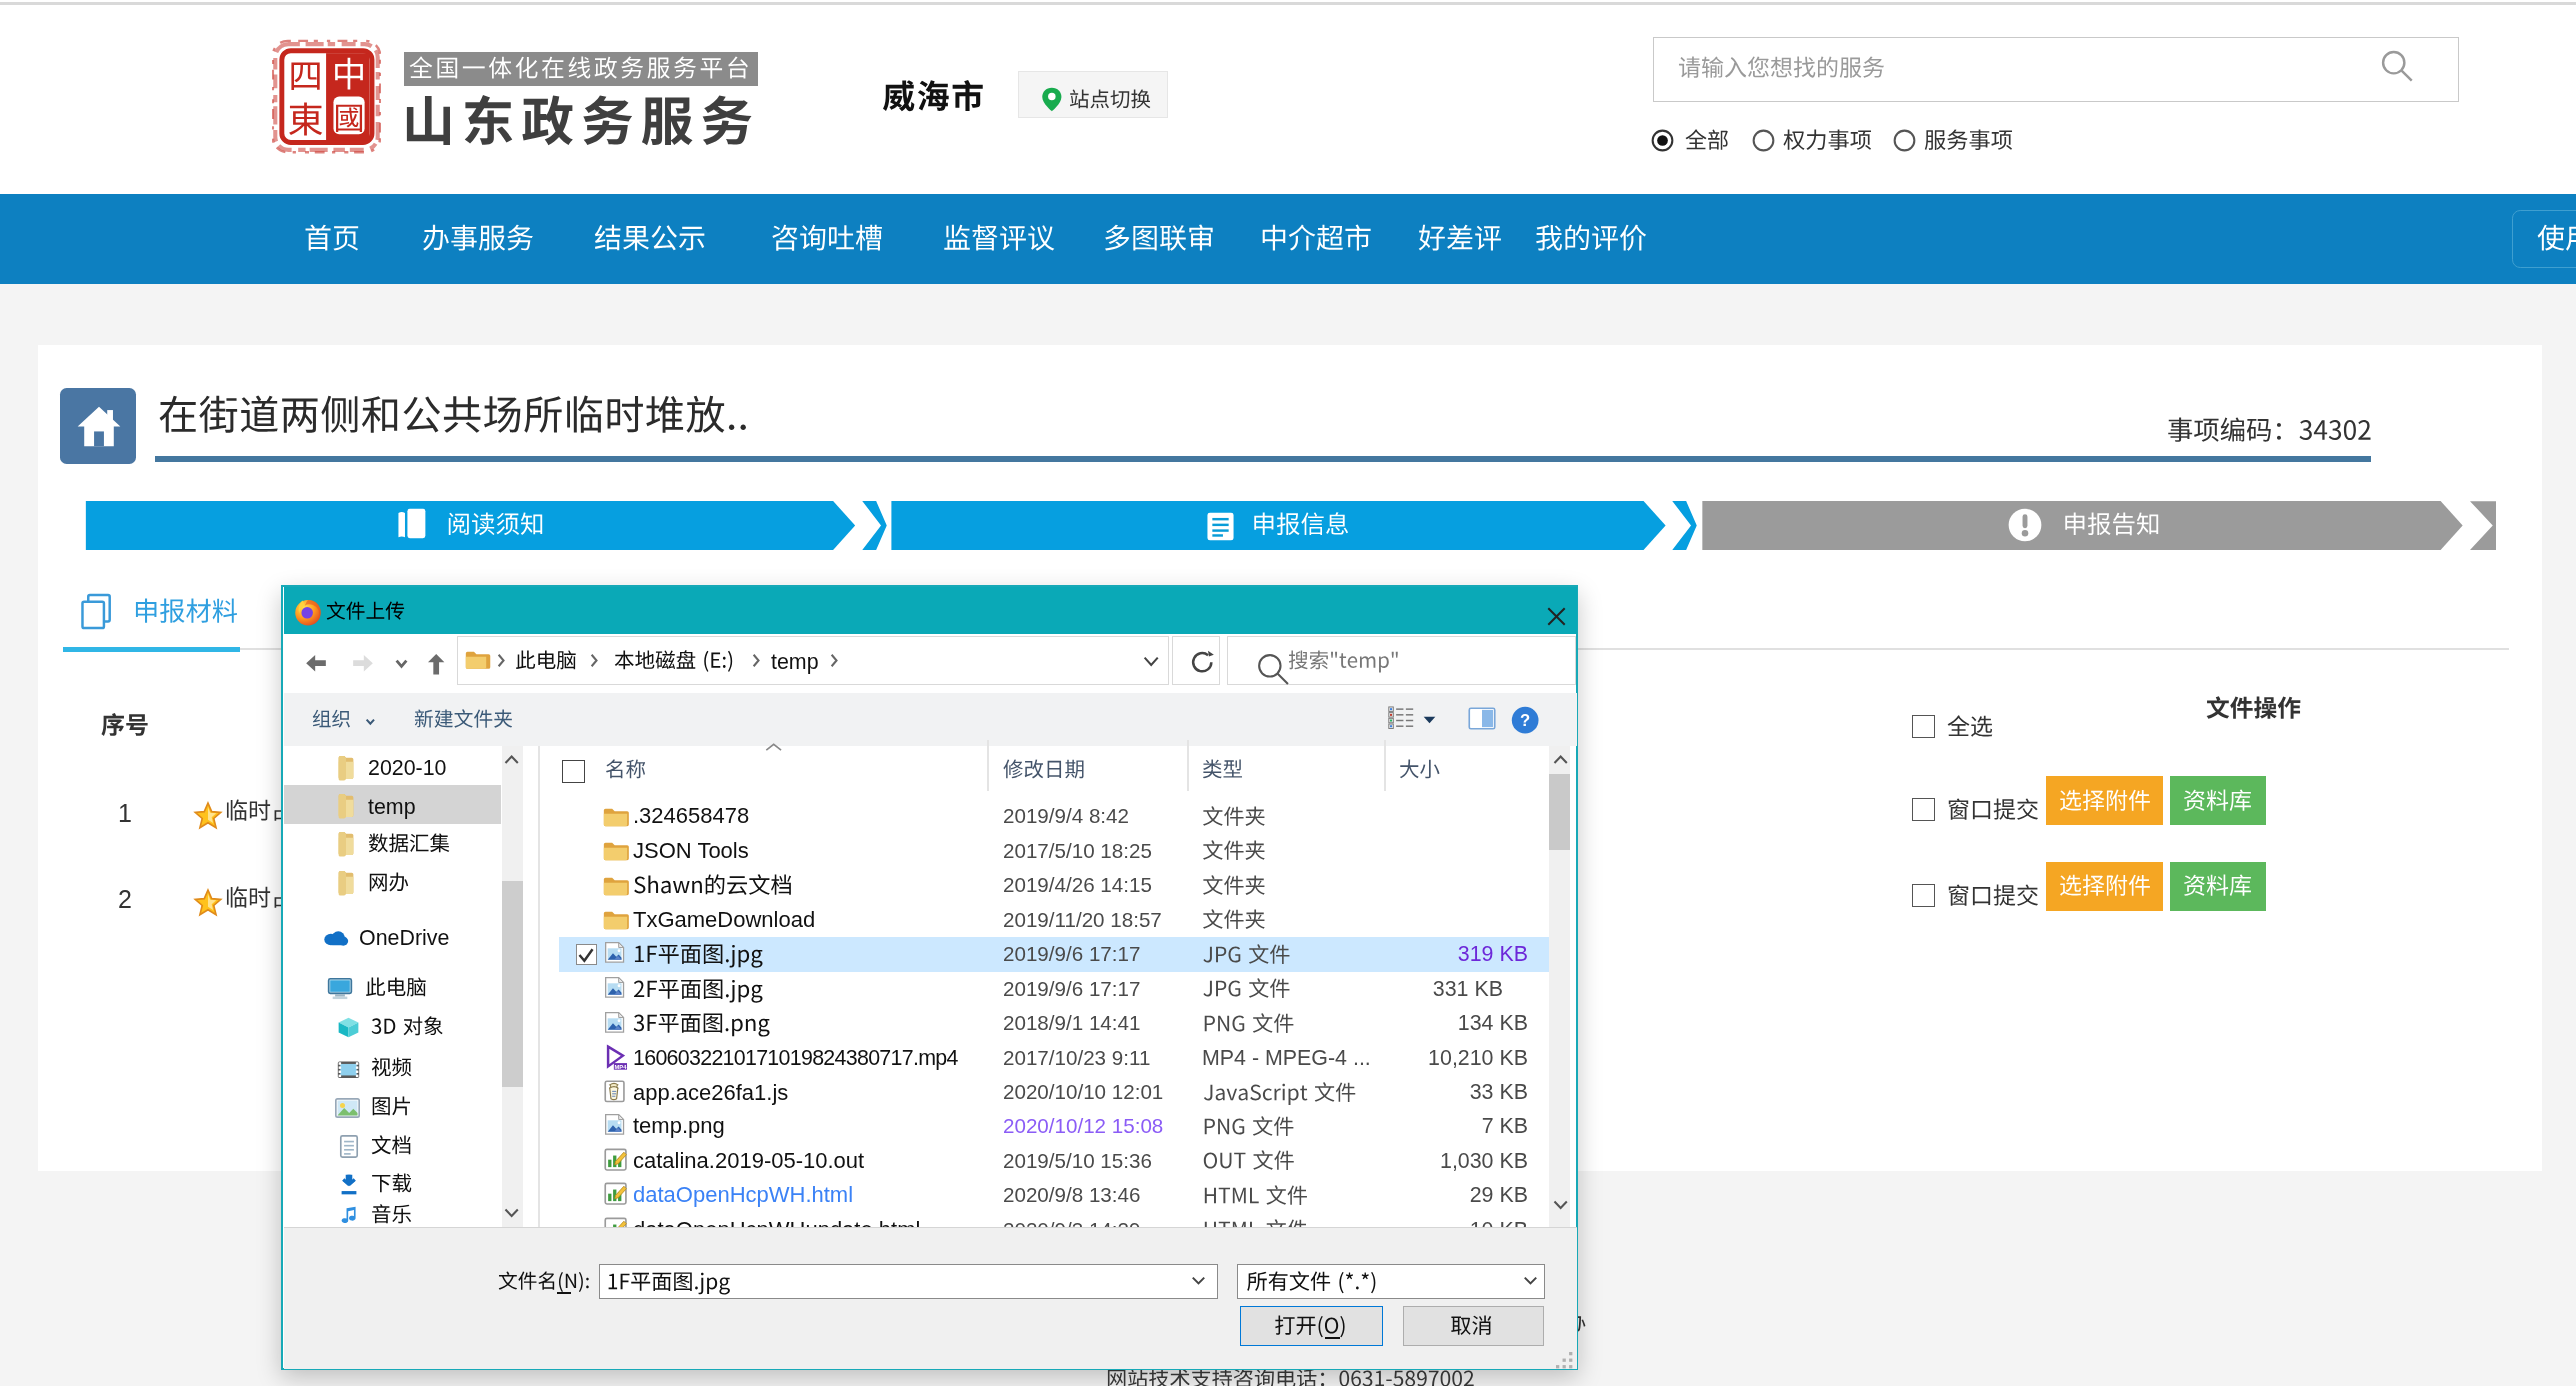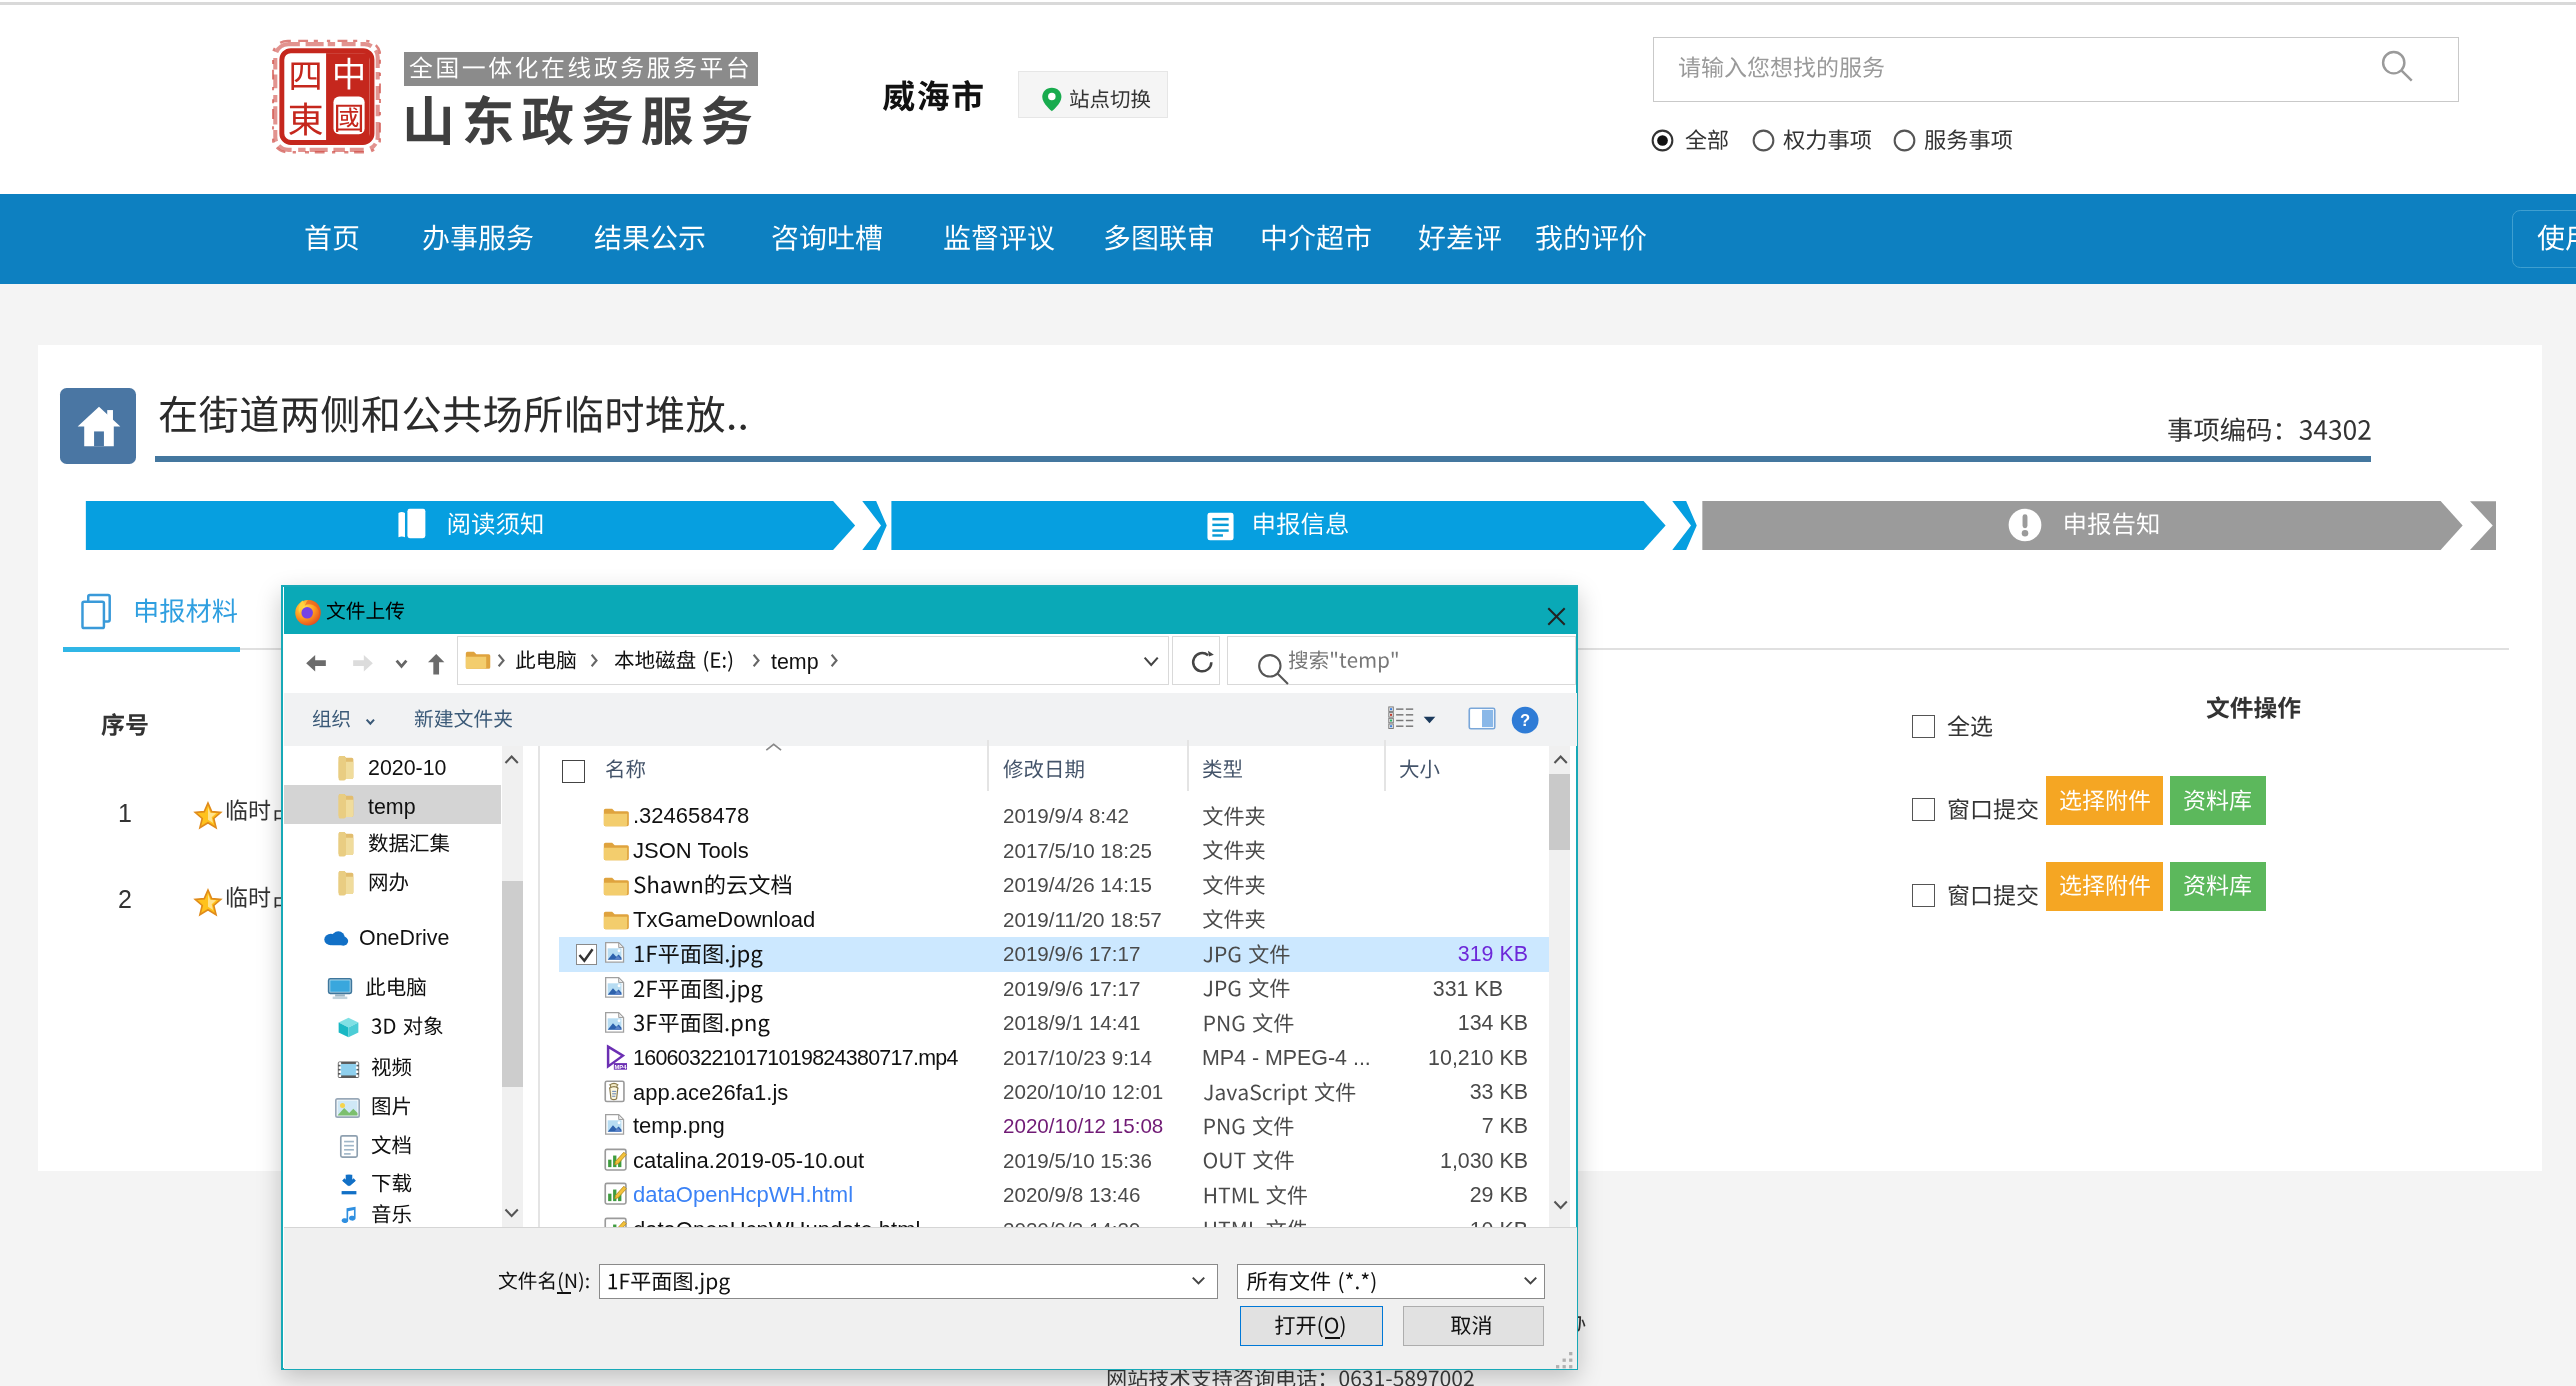--- a/index.html
+++ b/index.html
@@ -1153,21 +1153,21 @@
         <use href="#g6e" x="3345"></use>
       </g>
     </svg>
     <div style="position:absolute;left:1528px;top:1011px;font-family:'Liberation Sans',sans-serif;font-size:21.4px;color:#4a4a4a;font-weight:normal;white-space:nowrap;line-height:1.2;transform:translateX(-100%);">134 KB</div>
     <svg style="position:absolute;left:603px;top:1045px;overflow:visible" width="25" height="25.5" viewBox="0 0 30 31">
       <path d="M6 2 L24 13 L6 26 Z" fill="#fff" stroke="#6b2fb3" stroke-width="3"></path>
       <rect x="13" y="22" width="16" height="8" fill="#6b2fb3"></rect>
       <text x="21" y="29" font-family="Liberation Sans" font-size="7" fill="#fff" text-anchor="middle" font-weight="bold">MP4</text>
     </svg>
     <div style="position:absolute;left:633px;top:1046px;font-family:'Liberation Sans',sans-serif;font-size:21.4px;letter-spacing:-0.7px;color:#111;white-space:nowrap;line-height:1.2">1606032210171019824380717.mp4</div>
-    <div style="position:absolute;left:1003px;top:1046px;font-family:'Liberation Sans',sans-serif;font-size:20.6px;color:#4a4a4a;font-weight:normal;white-space:nowrap;line-height:1.2;">2017/10/23 9:14</div>
+    <div style="position:absolute;left:1003px;top:1046px;font-family:'Liberation Sans',sans-serif;font-size:20.6px;color:#4a4a4a;font-weight:normal;white-space:nowrap;line-height:1.2;">2017/10/23 9:11</div>
     <div style="position:absolute;left:1202px;top:1046px;font-family:'Liberation Sans',sans-serif;font-size:21.4px;color:#4a4a4a;font-weight:normal;white-space:nowrap;line-height:1.2;">MP4 - MPEG-4 ...</div>
     <div style="position:absolute;left:1528px;top:1046px;font-family:'Liberation Sans',sans-serif;font-size:21.4px;color:#4a4a4a;font-weight:normal;white-space:nowrap;line-height:1.2;transform:translateX(-100%);">10,210 KB</div>
     <svg style="position:absolute;left:604px;top:1080px;overflow:visible" width="22" height="26" viewBox="0 0 27 32">
       <rect x="1.5" y="1.5" width="23" height="25" rx="2" fill="#fff" stroke="#9b9b9b" stroke-width="2"></rect>
       <path d="M7 6 q5.5 -3.5 10 0 q-2.5 2 0 4 q-5.5 3.5 -10 0 q2.5 -2 0 -4 Z" fill="#f4ecc8" stroke="#8a7a4a" stroke-width="1.4"></path>
       <path d="M7 10 q5.5 -3.5 10 0 l-1.5 13 q-3.5 2.5 -7 0 Z" fill="#fbf6dd" stroke="#8a7a4a" stroke-width="1.4"></path>
       <g stroke="#6a88b8" stroke-width="1.3">
         <line x1="10" y1="14" x2="15" y2="14"></line>
         <line x1="10" y1="17" x2="15" y2="17"></line>
         <line x1="10" y1="20" x2="14" y2="20"></line>
@@ -1194,21 +1194,21 @@
     <div style="position:absolute;left:1528px;top:1080px;font-family:'Liberation Sans',sans-serif;font-size:21.4px;color:#4a4a4a;font-weight:normal;white-space:nowrap;line-height:1.2;transform:translateX(-100%);">33 KB</div>
     <svg style="position:absolute;left:604px;top:1113px;overflow:visible" width="22" height="26" viewBox="0 0 27 32">
       <path d="M2 2 H18 L24 8 V26 H2 Z" fill="#fff" stroke="#a0a0a0" stroke-width="1.6"></path>
       <path d="M18 2 L24 8 H18 Z" fill="#e8e8e8" stroke="#a0a0a0" stroke-width="1.2"></path>
       <rect x="4.5" y="9" width="17" height="14" fill="#b7dcf2"></rect>
       <circle cx="18.5" cy="12" r="1.8" fill="#fff"></circle>
       <path d="M4.5 23 L11 15 L15 19.5 L18 16.5 L21.5 20.5 V23 Z" fill="#2e62ad"></path>
       <path d="M12.5 23 L17 18 L21.5 23 Z" fill="#5b82c8"></path>
     </svg>
     <div style="position:absolute;left:633px;top:1113px;font-family:'Liberation Sans',sans-serif;font-size:22px;color:#111;font-weight:normal;white-space:nowrap;line-height:1.2;">temp.png</div>
-    <div style="position:absolute;left:1003px;top:1114px;font-family:'Liberation Sans',sans-serif;font-size:20.6px;color:#701a75;font-weight:normal;white-space:nowrap;line-height:1.2;">2020/10/12 15:08</div>
+    <div style="position:absolute;left:1003px;top:1114px;font-family:'Liberation Sans',sans-serif;font-size:20.6px;color:#8b5cf6;font-weight:normal;white-space:nowrap;line-height:1.2;">2020/10/12 15:08</div>
     <svg style="position:absolute;left:1202px;top:1116px;overflow:visible;" width="93" height="26" viewBox="0 0 113 32">
       <g fill="#4a4a4a" transform="translate(0,22.4) scale(0.026000)">
         <use href="#gbc" x="0"></use>
         <use href="#gbe" x="633"></use>
         <use href="#gbd" x="1356"></use>
         <use href="#g7f" x="2345"></use>
         <use href="#g6e" x="3345"></use>
       </g>
     </svg>
     <div style="position:absolute;left:1528px;top:1114px;font-family:'Liberation Sans',sans-serif;font-size:21.4px;color:#4a4a4a;font-weight:normal;white-space:nowrap;line-height:1.2;transform:translateX(-100%);">7 KB</div>

